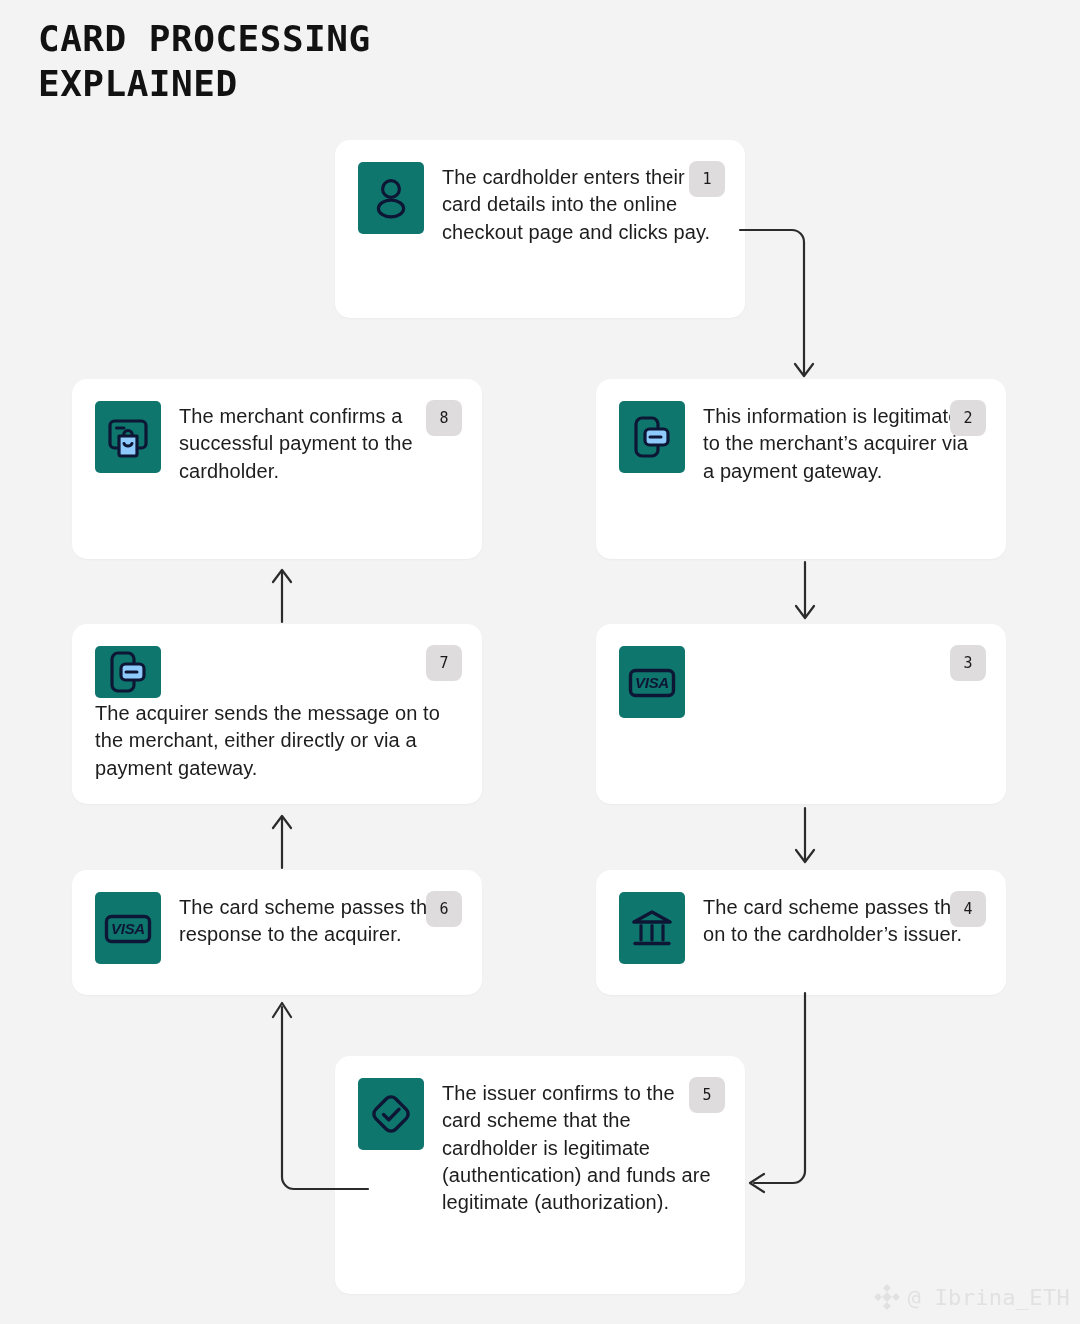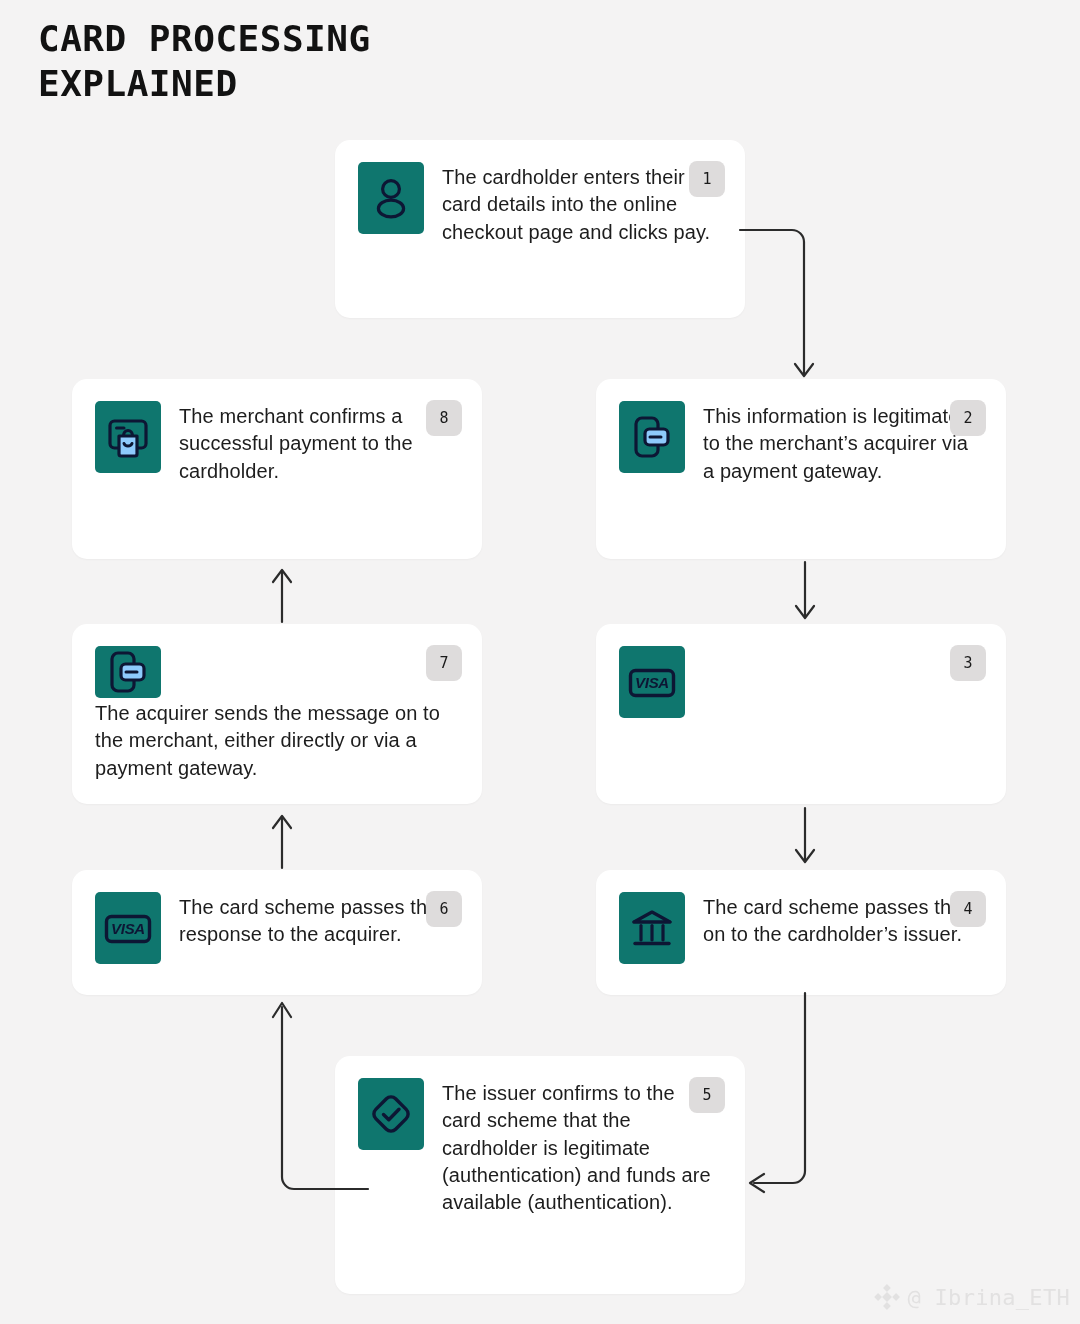--- a/index.html
+++ b/index.html
@@ -231,21 +231,21 @@
     <div class="badge">6</div>
   </div>
 
   <div class="card" id="card-5">
     <div class="card-icon">
       <svg width="48" height="48" viewBox="0 0 48 48">
         <rect x="10" y="10" width="28" height="28" rx="6.5" transform="rotate(45 24 24)" fill="none" stroke="#0d1634" stroke-width="3.4"></rect>
         <path d="M16.5 24.5 L21.8 29.8 L32 19.3" fill="none" stroke="#0d1634" stroke-width="3.4" stroke-linecap="round" stroke-linejoin="round"></path>
       </svg>
     </div>
-    <div class="card-text">The issuer confirms to the card scheme that the cardholder is legitimate (authentication) and funds are available (authentication).</div>
+    <div class="card-text">The issuer confirms to the card scheme that the cardholder is legitimate (authentication) and funds are legitimate (authorization).</div>
     <div class="badge">5</div>
   </div>
 
   <svg class="connector" id="conn-1-2" viewBox="0 0 100 165">
     <path d="M0 8 H52 a12 12 0 0 1 12 12 V152"></path>
     <path d="M55 142 L64 154 L73 142"></path>
   </svg>
 
   <svg class="connector" id="conn-2-3" viewBox="0 0 50 62">
     <path d="M25 0 V54"></path>

